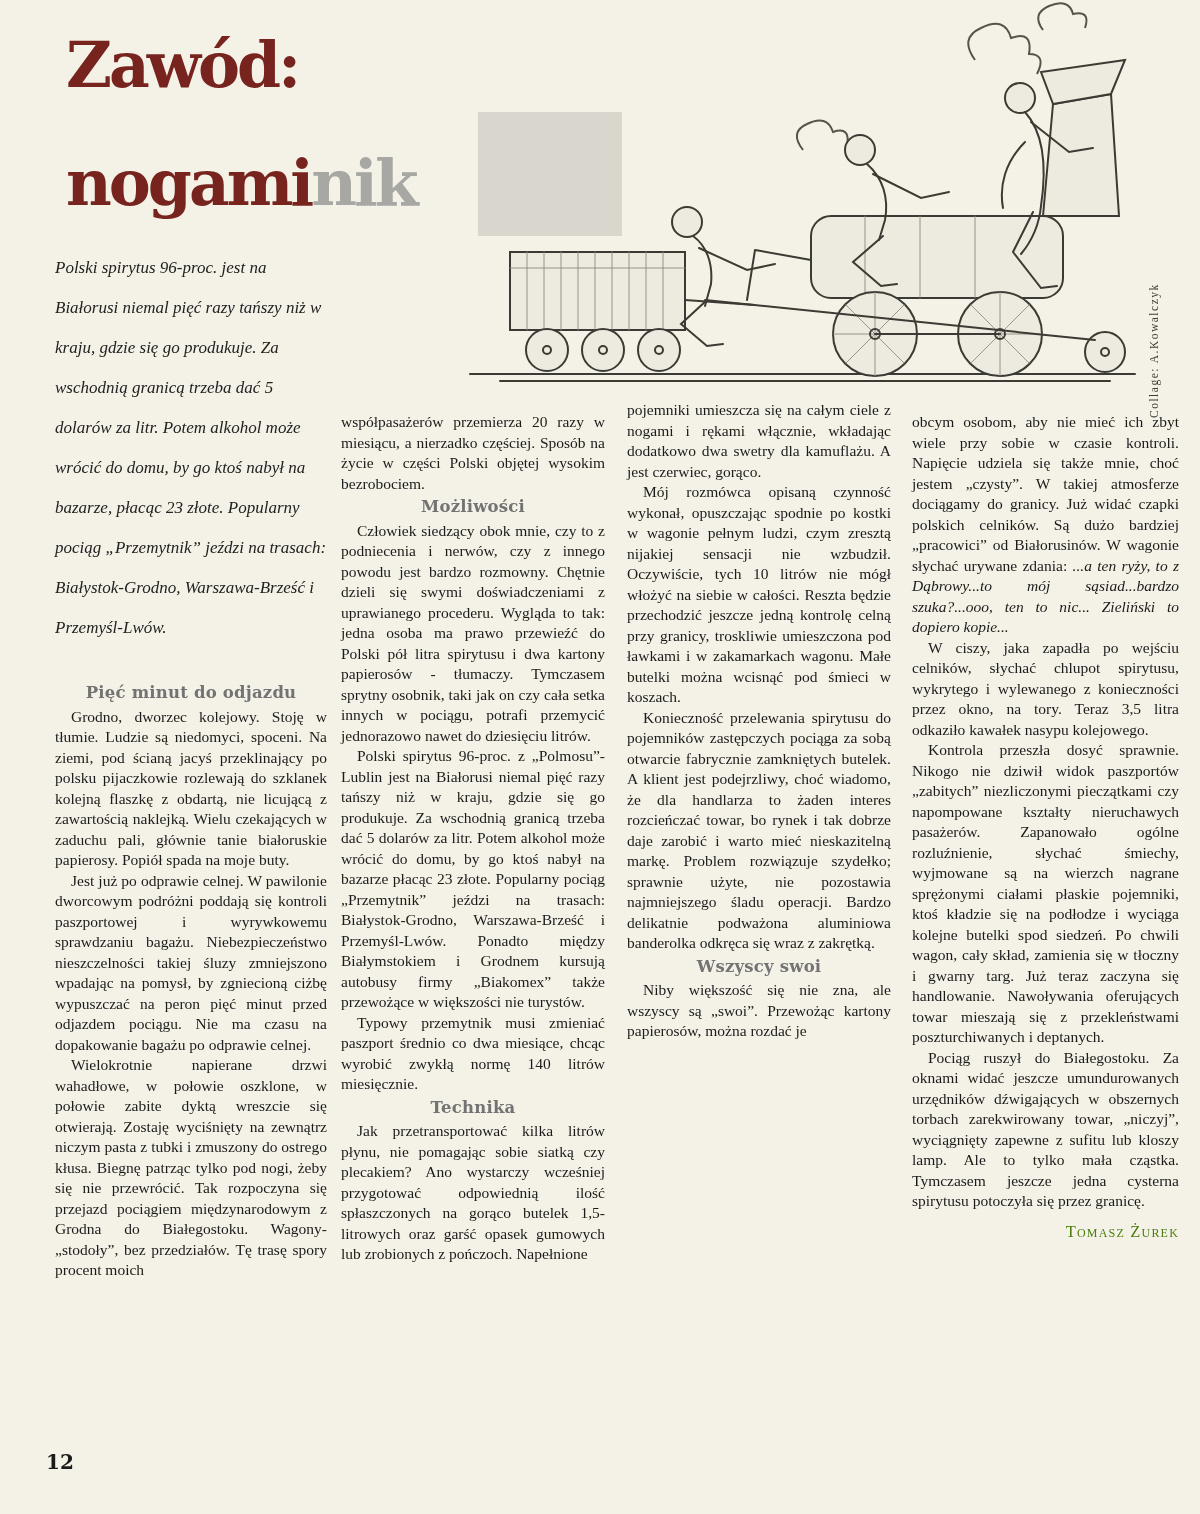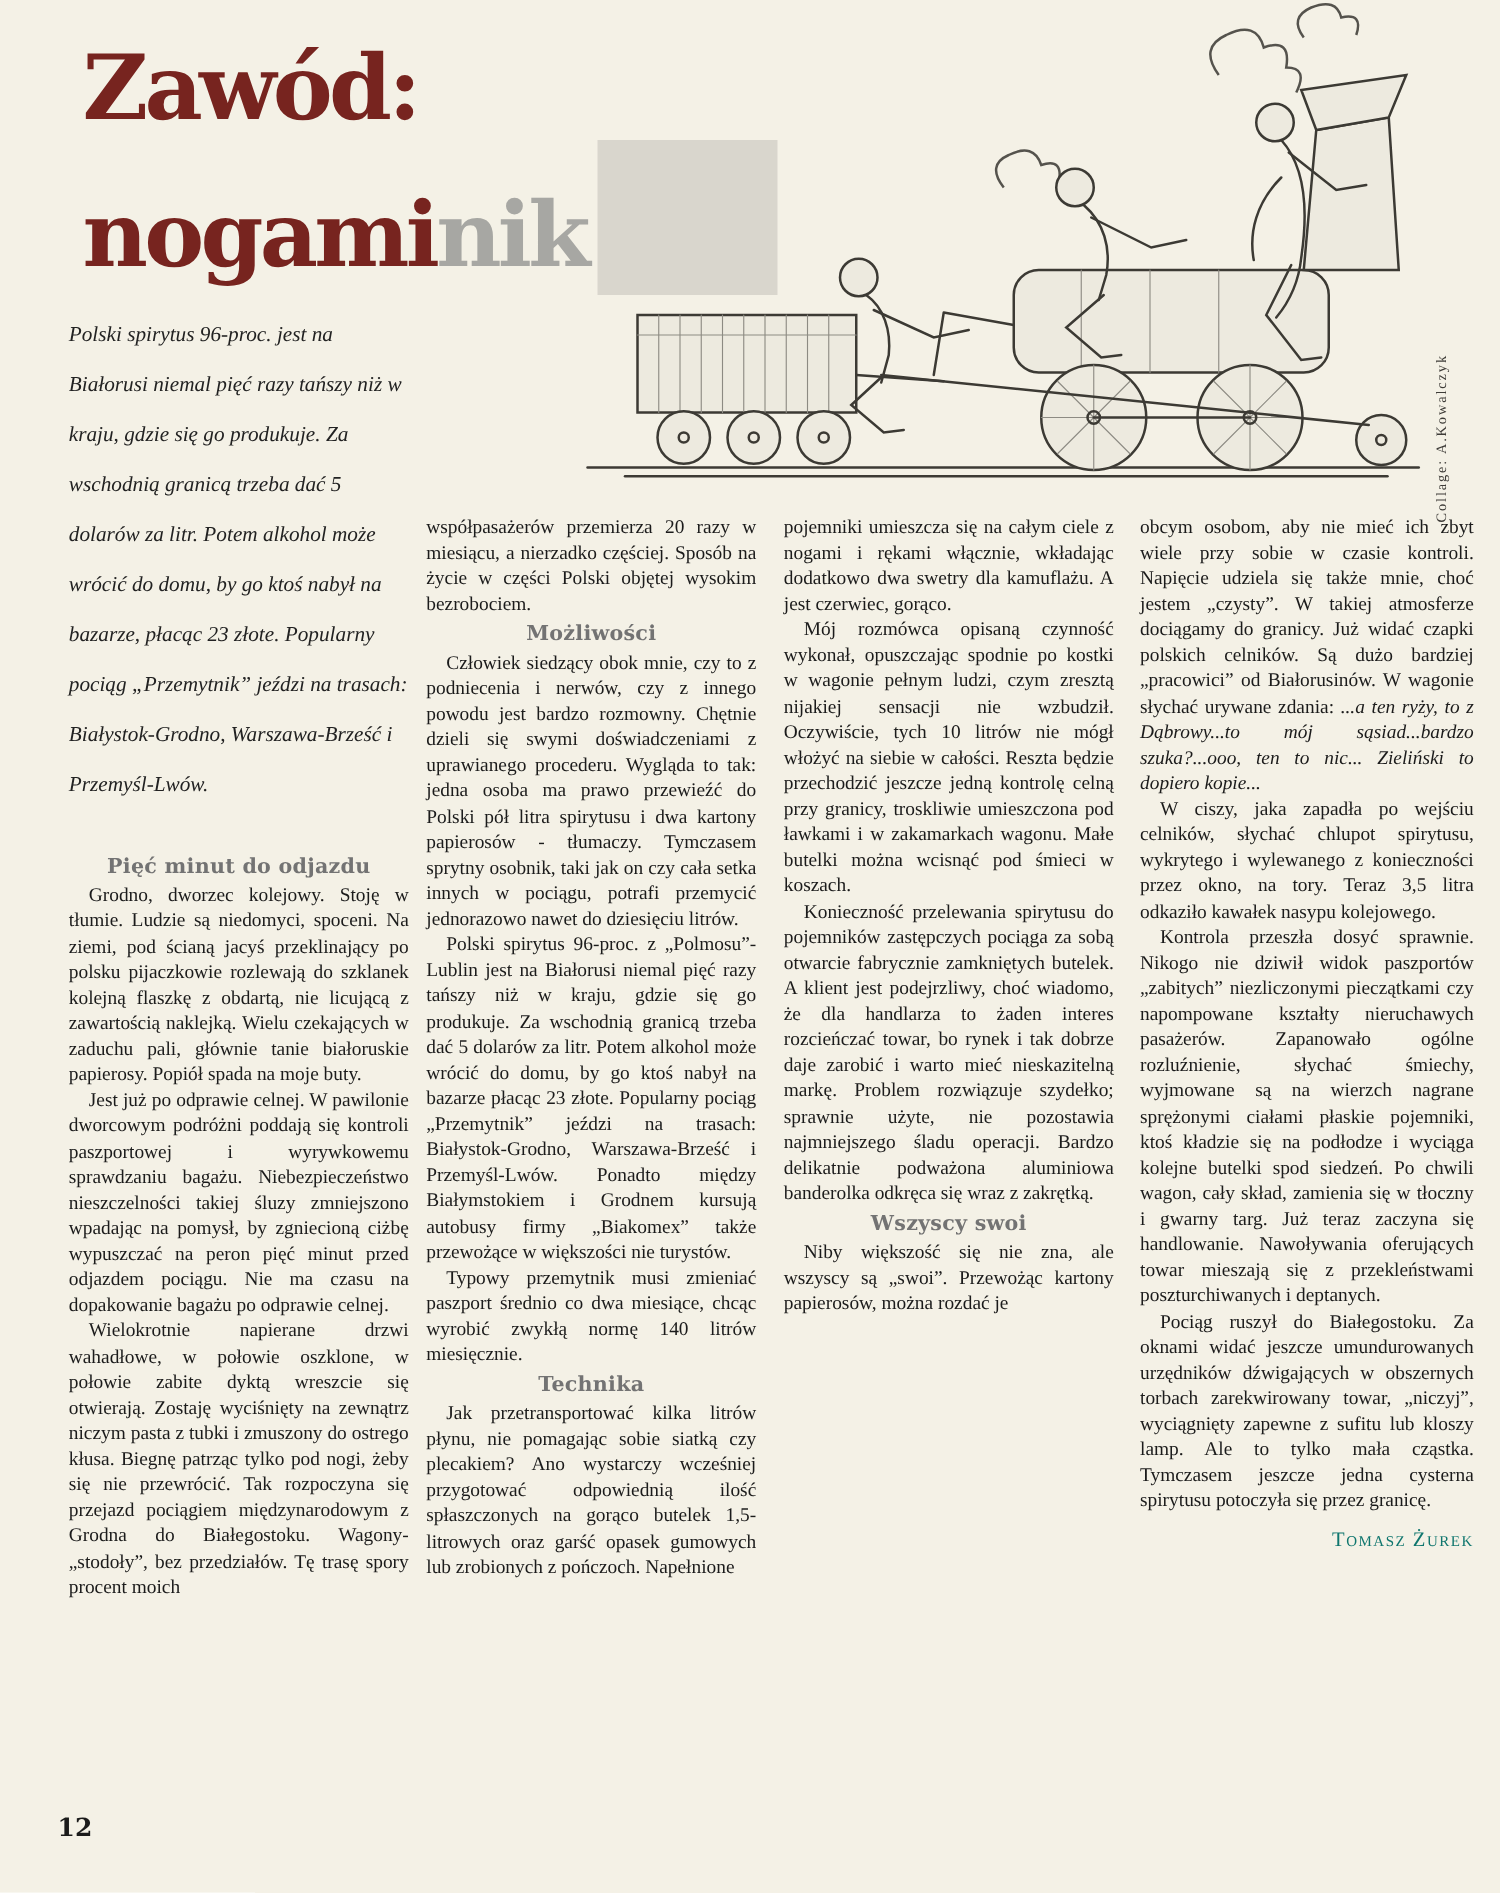--- a/index.html
+++ b/index.html
@@ -8,21 +8,21 @@
     background:#f4f1e6; overflow:hidden;
     font-family:"Liberation Serif", serif; color:#1b1b1b;
   }
   .gray-block{
     position:absolute; left:478px; top:112px; width:144px; height:124px;
     background:#d9d6cd;
   }
   h1.title{
     position:absolute; margin:0; left:66px;
     font-family:"DejaVu Serif", serif; font-weight:bold;
-    font-size:72px; line-height:1; letter-spacing:-3px; color:#77241f;
+    font-size:63px; line-height:1; letter-spacing:-3px; color:#77241f;
   }
   h1.l1{ top:34px; }
   h1.l2{ top:152px; }
   h1.l2 .gray{ color:#a7a7a3; }
   .illustration{ position:absolute; left:455px; top:0; width:695px; height:402px; }
   .credit{
     position:absolute; left:1148px; top:238px; height:180px;
     writing-mode:vertical-rl; transform:rotate(180deg);
     font-size:11.5px; letter-spacing:1.5px; color:#3e3c38;
     font-family:"Liberation Serif", serif;
@@ -31,33 +31,33 @@
     position:absolute; left:55px; top:248px; width:276px;
     font-style:italic; font-size:17px; line-height:40px; color:#222;
     text-align:left;
   }
   .col{
     position:absolute; width:264px; text-align:justify;
     font-size:15.5px; line-height:20.5px;
   }
   .col1{ left:55px;  top:680px; width:272px; }
   .col2{ left:341px; top:412px; }
-  .col3{ left:627px; top:412px; }
+  .col3{ left:627px; top:400px; }
   .col4{ left:912px; top:412px; width:267px; }
   .col p{ margin:0; text-indent:16px; }
   .col p.cont{ text-indent:0; }
   h3.sect{
     margin:3px 0 3px 0; color:#737373; font-size:16.5px; text-indent:0;
     font-family:"DejaVu Serif", serif; font-weight:bold; letter-spacing:0.2px;
     text-align:center;
   }
   .col4 em{ font-style:italic; }
   .author{
     margin-top:10px; text-align:right; font-variant:small-caps;
-    letter-spacing:1.2px; font-size:16.5px; color:#0f766e;
+    letter-spacing:1.2px; font-size:16.5px; color:#4d7c0f;
   }
   .pageno{
     position:absolute; left:46px; top:1450px;
     font-weight:bold; font-size:20px; font-family:"DejaVu Serif", serif;
   }
   svg .sk{ stroke:#3c3a34; fill:none; stroke-width:2; stroke-linecap:round; }
   svg .fl{ fill:#edeadf; }
   svg .hl{ stroke:#8d8b83; stroke-width:0.9; }
   svg .sm{ stroke:#55534d; fill:none; stroke-width:2; }
 </style>

